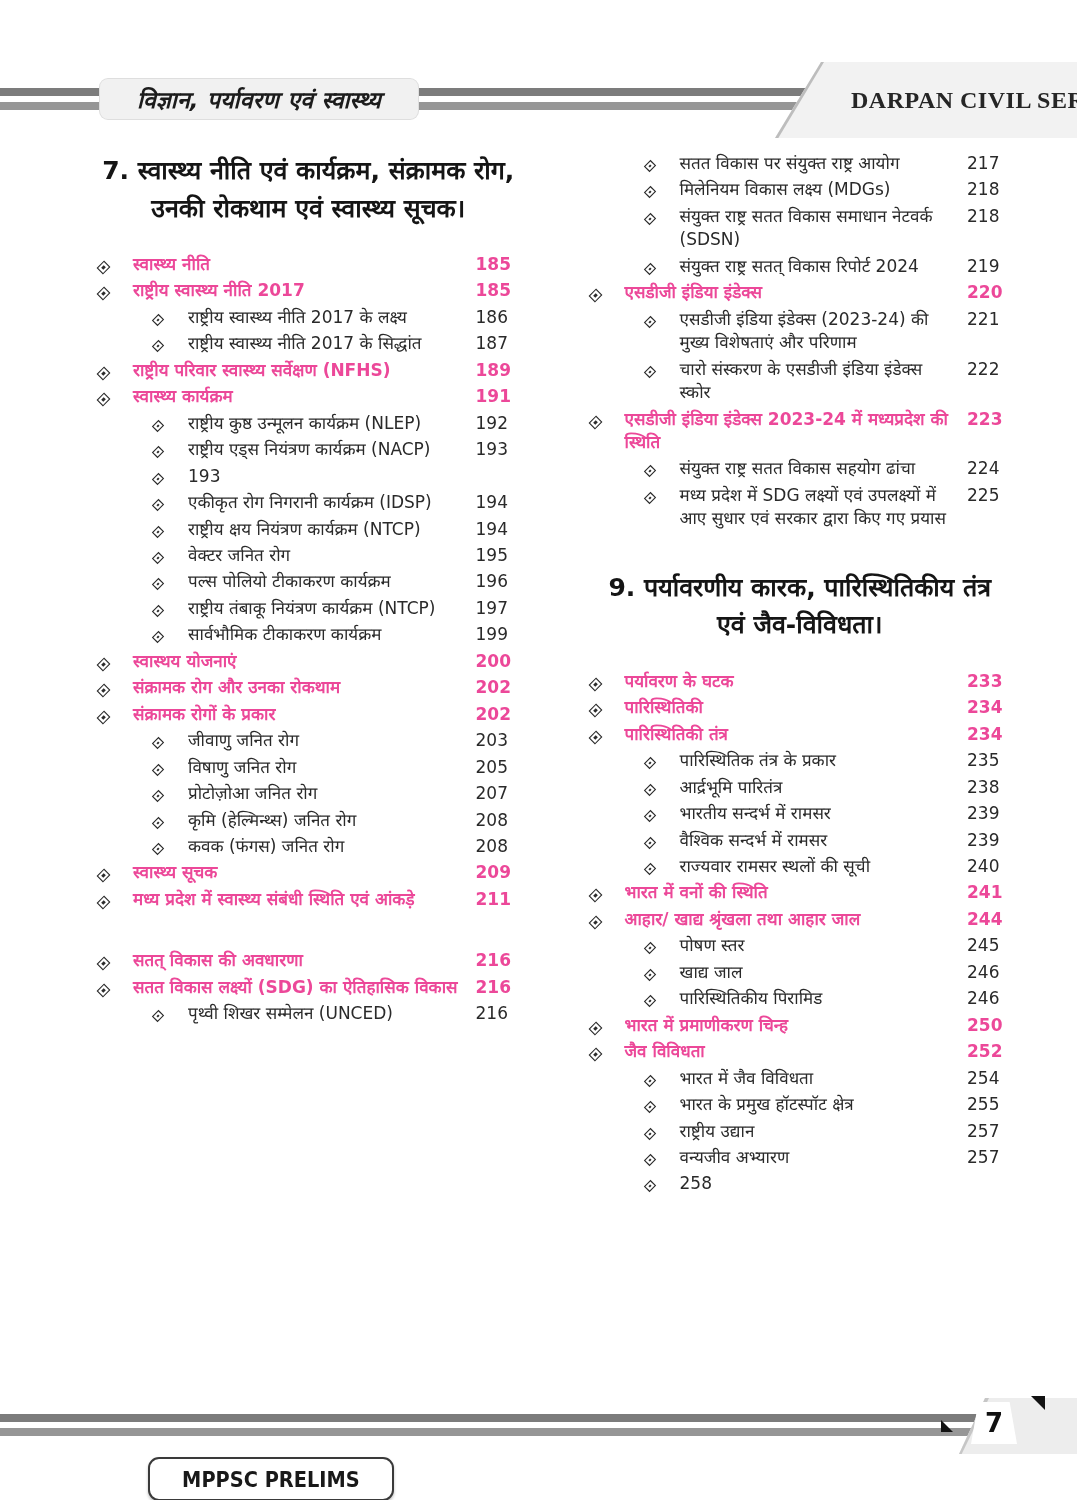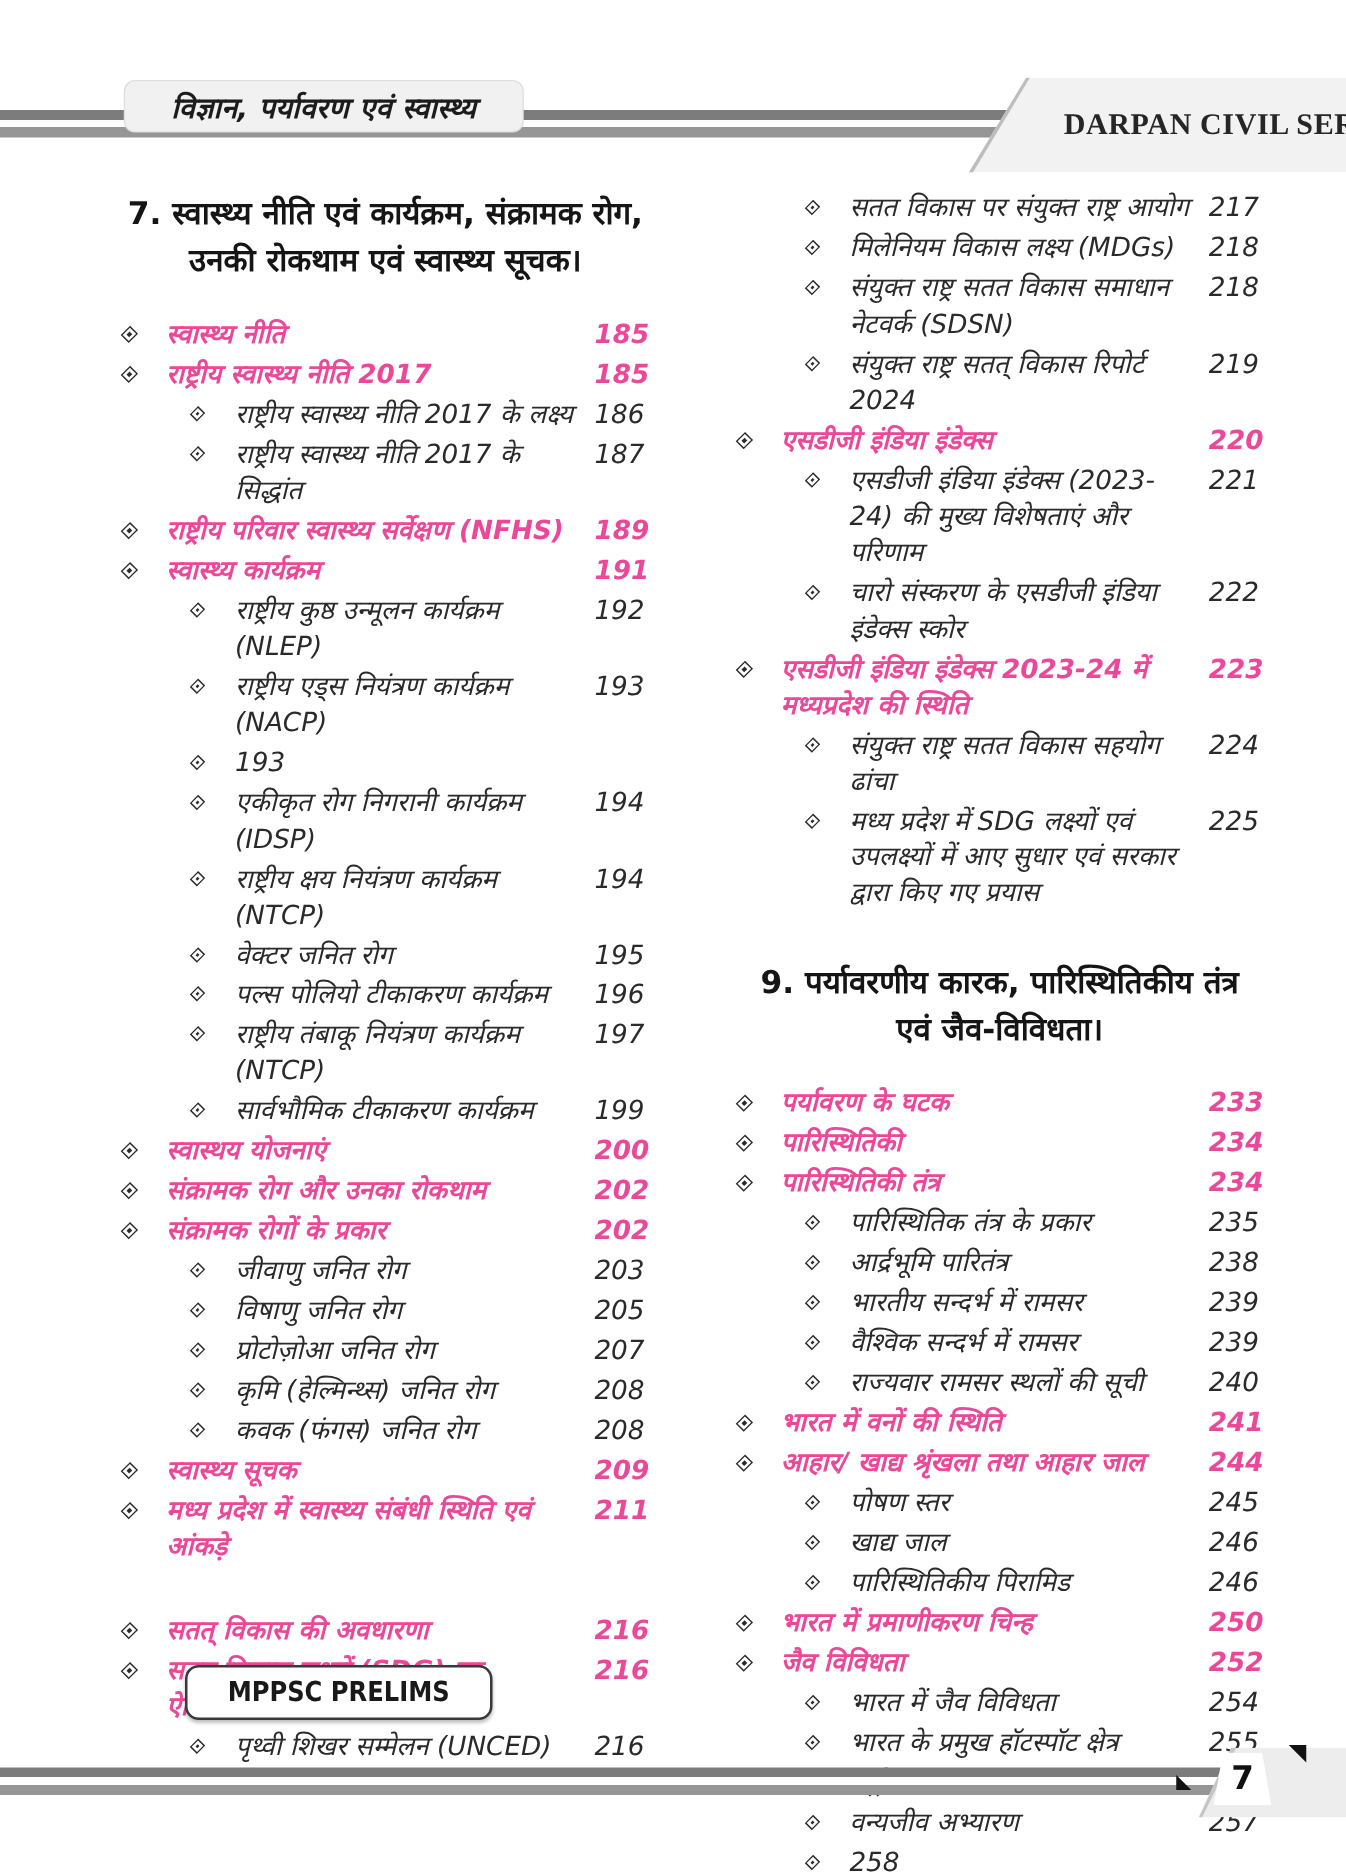--- a/index.html
+++ b/index.html
@@ -6,21 +6,21 @@
   .page{
     position:relative;width:1077px;height:1500px;background:#ffffff;overflow:hidden;
     font-family:"DejaVu Sans","Liberation Sans",sans-serif;color:#1f1f1f;
   }
   
   .hdr-bars{
     position:absolute;left:0;top:88px;width:100%;height:22px;
     background:linear-gradient(to bottom,#7c7c7c 0 8px,#ffffff 8px 14px,#969696 14px 22px);
   }
   .chapter-banner{
-    position:absolute;left:100px;top:65px;width:318px;height:40px;
+    position:absolute;left:100px;top:79px;width:318px;height:40px;
     background:#f1f1f1;border-radius:8px;box-shadow:0 0 0 1px #dedede;
     display:flex;align-items:center;justify-content:center;z-index:2;
   }
   .chapter-banner span{
     font-size:23px;font-weight:700;font-style:italic;color:#1c1c1c;letter-spacing:.2px;
   }
   .publisher-band{
     position:absolute;right:0;top:62px;width:302px;height:76px;background:#f2f2f2;
     clip-path:polygon(46px 0,100% 0,100% 100%,0 100%);z-index:2;
     display:flex;align-items:center;
@@ -34,39 +34,39 @@
     font-size:24px;color:#262626;letter-spacing:.5px;padding-left:76px;white-space:nowrap;
   }
   
   .toc{position:absolute;left:97px;top:152px;width:914px;display:flex;gap:69px;}
   .col{flex:1 1 0;min-width:0;}
   .toc-section:not(:first-child){margin-top:38px;}
   .sec-heading{
     margin:0 0 26px 0;font-size:25px;font-weight:800;text-align:center;
     line-height:1.5;white-space:pre-line;color:#151515;
   }
-  .toc-item{display:flex;align-items:flex-start;margin-bottom:3px;font-size:21px;line-height:1.38;font-style:italic;}
+  .toc-item{display:flex;align-items:flex-start;margin-bottom:3px;font-size:17px;line-height:1.38;}
   .toc-item.l1{font-weight:700;color:#ec4899;}
   .toc-item.l2{padding-left:55px;font-weight:400;color:#2a2a2a;}
   .bullet{flex:0 0 36px;position:relative;}
   .diamond{
     display:block;width:7px;height:7px;margin-top:10px;margin-left:2px;
     border:1.6px solid #2b2b2b;transform:rotate(45deg) scaleY(1.18);position:relative;
   }
   .diamond::after{content:'';position:absolute;inset:1.8px;background:#2b2b2b;}
   .toc-item.l2 .diamond{width:6px;height:6px;border-width:1.4px;}
   .label{flex:1 1 auto;padding-right:10px;}
   .page-num{flex:0 0 auto;min-width:44px;text-align:left;white-space:nowrap;}
   
   .ftr-bars{
     position:absolute;left:0;top:1414px;width:100%;height:22px;
     background:linear-gradient(to bottom,#7c7c7c 0 8px,#ffffff 8px 14px,#969696 14px 22px);
   }
   .series-badge{
-    position:absolute;left:148px;top:1332px;height:40px;padding:0 20px;z-index:2;
+    position:absolute;left:148px;top:1457px;height:40px;padding:0 20px;z-index:2;
     background:#ffffff;border:2.5px solid #3a3a3a;border-radius:11px;
     display:flex;align-items:center;box-shadow:0 2px 3px rgba(0,0,0,.25);
   }
   .series-badge span{
     font-size:22px;font-weight:800;color:#191919;letter-spacing:0;
     transform:scaleX(.88);transform-origin:center;white-space:nowrap;
   }
   .corner-band{
     position:absolute;right:0;top:1398px;width:118px;height:56px;background:#ededed;
     clip-path:polygon(26px 0,100% 0,100% 100%,0 100%);z-index:2;

